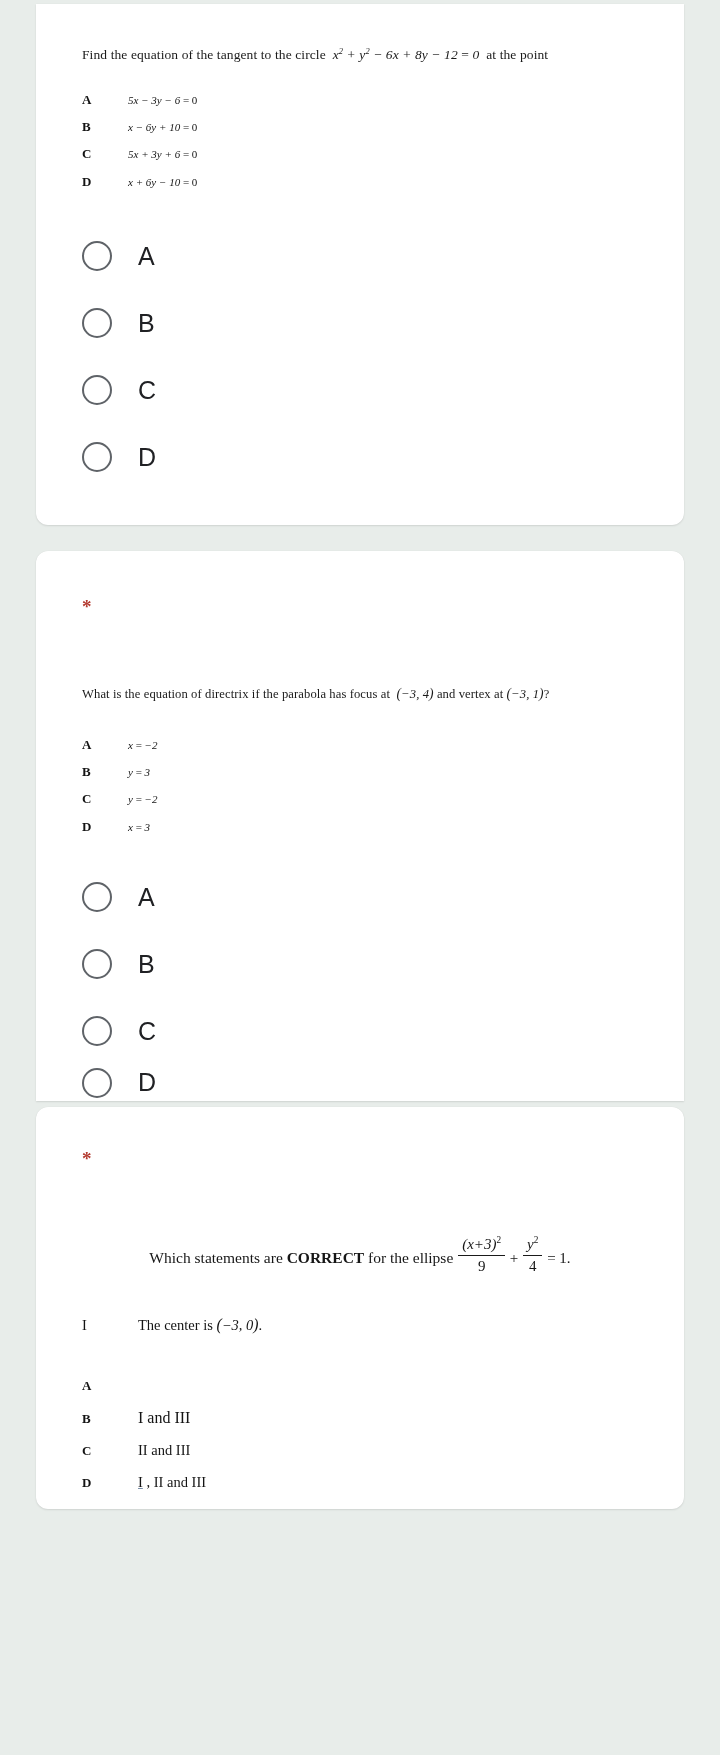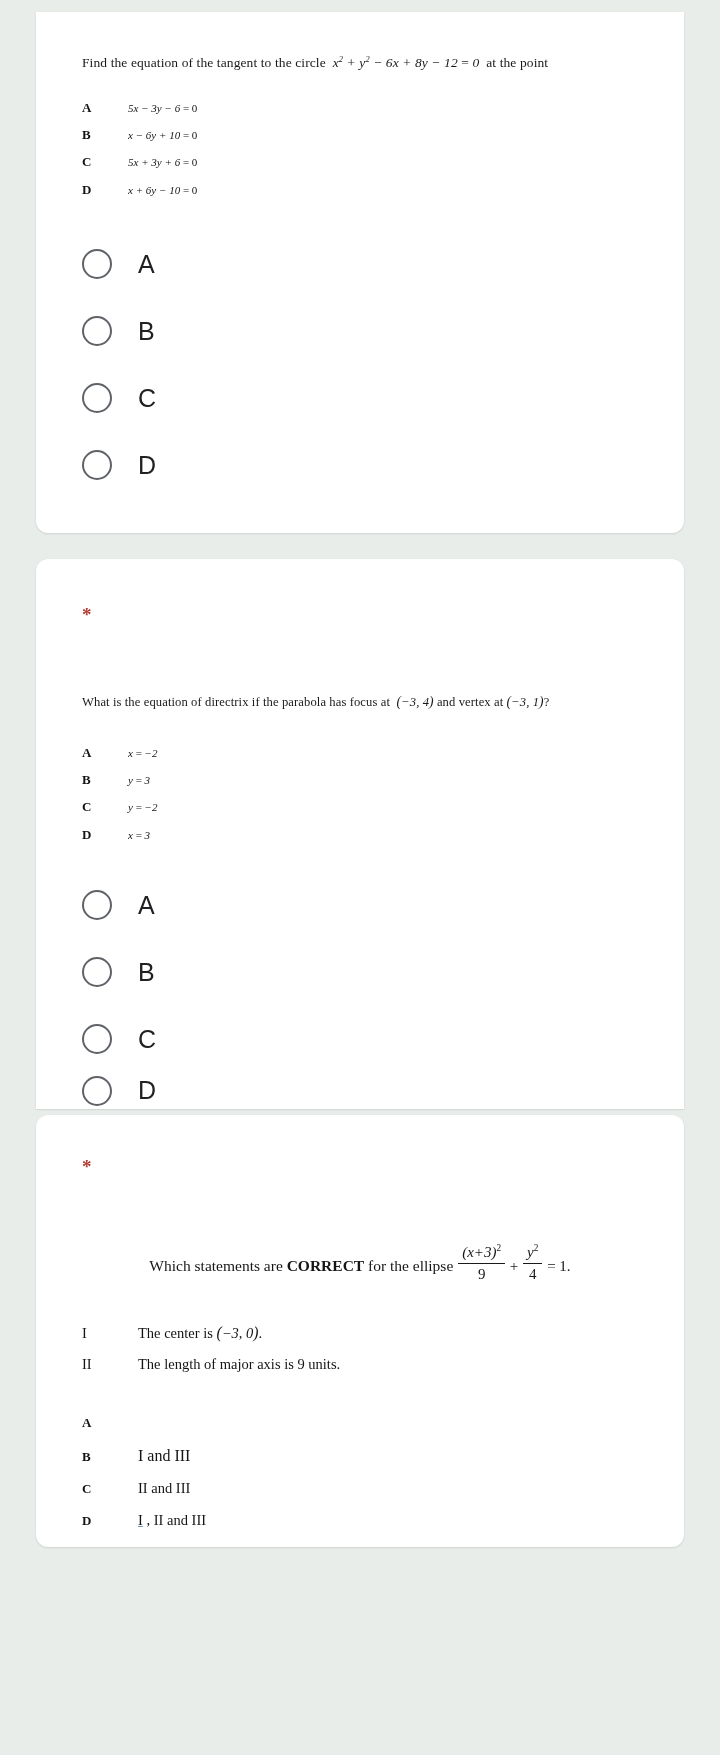--- a/index.html
+++ b/index.html
@@ -29,21 +29,21 @@
     box-shadow: 0 1px 2px rgba(0,0,0,.10), 0 0 1px rgba(0,0,0,.08);
     box-sizing: border-box;
     overflow: hidden;
   }
   .card-gap { height: 26px; }
 
   
   .qcard.clip-top {
     border-top-left-radius: 0;
     border-top-right-radius: 0;
-    margin-top: 12px;
+    margin-top: 4px;
   }
   .qcard.clip-bottom {
     border-bottom-left-radius: 0;
     border-bottom-right-radius: 0;
   }
 
   
   .req-star {
     color: #b33a30;
     font-size: 19px;
@@ -313,24 +313,20 @@
           </span>
           <span class="mr">= 1.</span>
         </span>
       </div>
 
       <div class="stmt-list" style="margin-top:34px;">
         <div class="stmt-row">
           <span class="stmt-num">I</span>
           <span class="stmt-text">The center is <span class="m"><span class="paren-big">(</span>−3, 0<span class="paren-big">)</span></span>.</span>
         </div>
-        <div class="stmt-row">
-          <span class="stmt-num">II</span>
-          <span class="stmt-text">The length of major axis is 9 units.</span>
-        </div>
       </div>
 
       <div class="opt-list" style="margin-top:30px; padding-bottom:10px;">
         <div class="opt-row" style="font-size:14.5px;line-height:2.2;">
           <span class="opt-letter" style="width:56px;flex:0 0 56px;">A</span>
         </div>
         <div class="opt-row" style="font-size:14.5px;line-height:2.2;">
           <span class="opt-letter" style="width:56px;flex:0 0 56px;">B</span>
           <span class="opt-text" style="font-size:16px;">I and III</span>
         </div>

